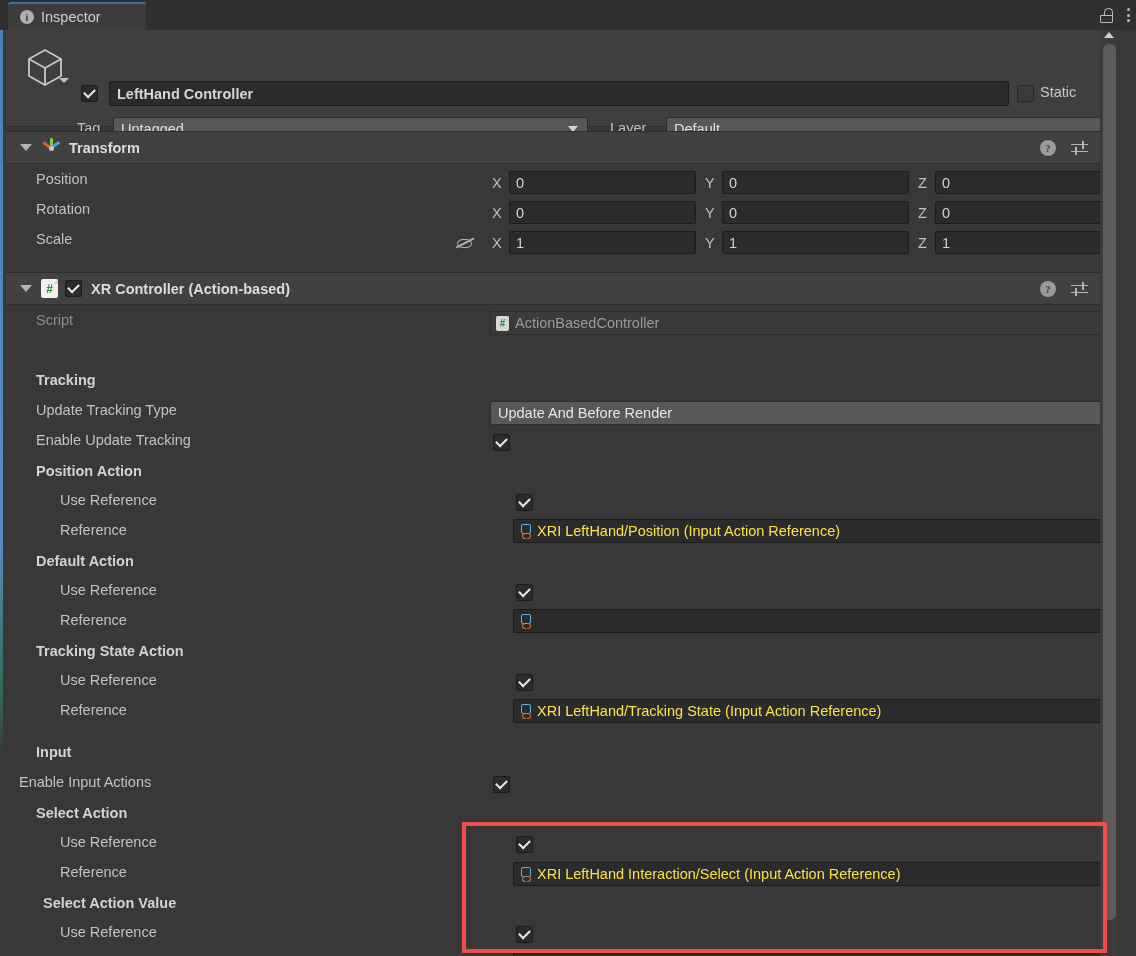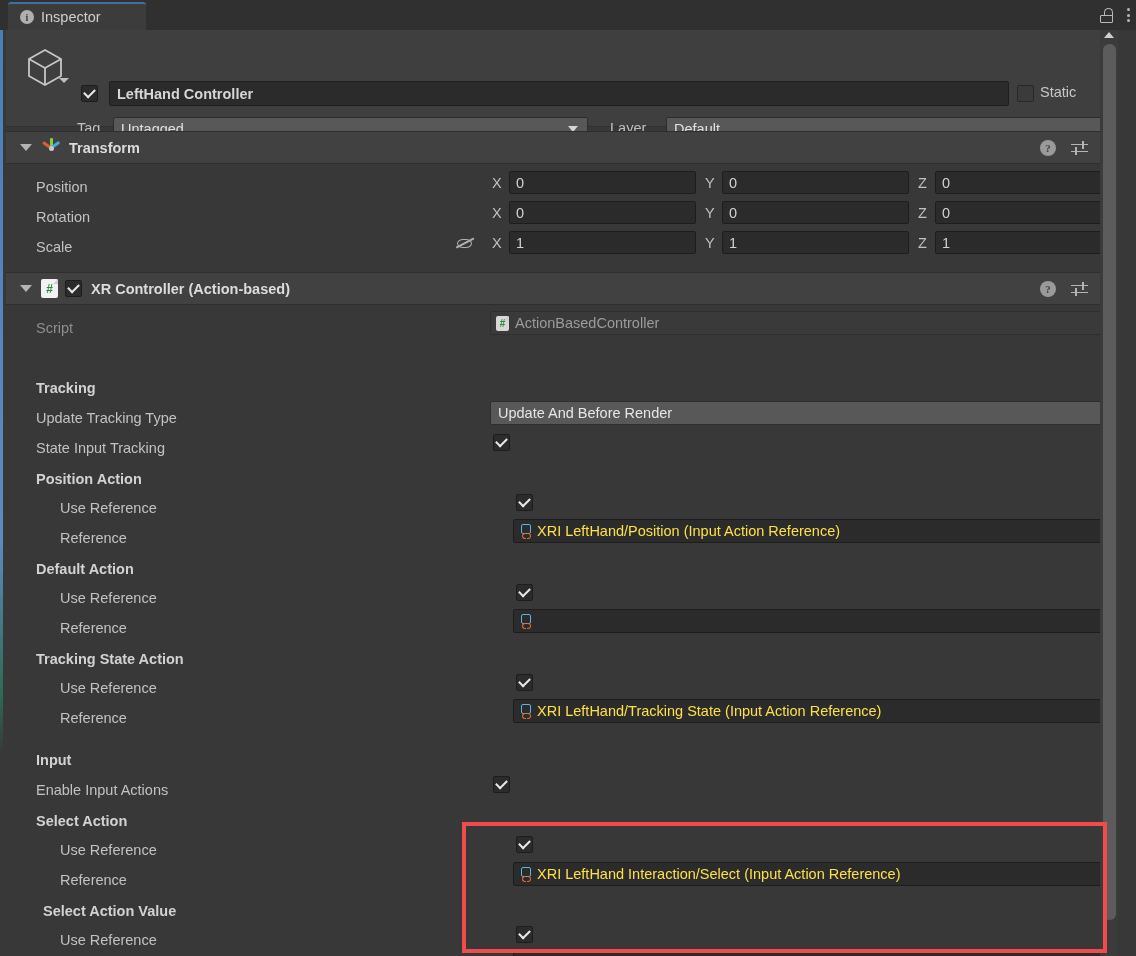--- a/index.html
+++ b/index.html
@@ -88,21 +88,21 @@
   .giz .ay{background:#7fd13b;transform:rotate(0deg) translateY(-10px);height:10px;}
   .giz .az{background:#4aa6e0;transform:rotate(-125deg);}
   .giz .dot{position:absolute;left:7.5px;top:8.5px;width:5px;height:5px;border-radius:50%;background:#c9c9c9;}
 
   
   .cs-icon{width:17px;height:19px;background:#f2f2f2;border-radius:2px;position:relative;margin-right:7px;
       display:flex;align-items:center;justify-content:center;color:#2c8a3c;font-weight:bold;font-size:12px;}
   .cs-icon::after{content:"";position:absolute;right:0;top:0;border-left:5px solid transparent;border-bottom:5px solid #cfcfcf;}
 
   
-  .row{position:absolute;left:0;height:24px;display:flex;align-items:flex-end;}
+  .row{position:absolute;left:0;height:24px;display:flex;align-items:flex-start;}
   .plabel{color:#c2c2c2;font-size:14.5px;white-space:nowrap;}
   .plabel.bold{font-weight:bold;color:#d2d2d2;}
   .plabel.dim{color:#8e8e8e;}
 
   .numfield{position:absolute;height:23px;background:#2b2b2b;border:1px solid #1d1d1d;border-radius:2px;
       box-sizing:border-box;display:flex;align-items:center;padding-left:6px;color:#d2d2d2;font-size:14.5px;}
   .axis{position:absolute;font-size:14.5px;color:#c0c0c0;}
 
   .objfield{position:absolute;height:24px;background:#2b2b2b;border:1px solid #1d1d1d;border-radius:2px;
       box-sizing:border-box;display:flex;align-items:center;color:#fde047;font-size:14.5px;}
@@ -281,21 +281,21 @@
 
       <div class="row" style="top:372px;left:33px;">
           <span class="plabel">Update Tracking Type</span>
         </div>
       <div class="popfield" style="left:487px;top:371px;width:632px;">
         <span>Update And Before Render</span>
         <span class="dd-caret"></span>
       </div>
 
       <div class="row" style="top:402px;left:33px;">
-          <span class="plabel">State Input Tracking</span>
+          <span class="plabel">Enable Update Tracking</span>
         </div>
       <span class="cb on" style="position:absolute;left:490px;top:404px;"></span>
 
       <div class="row" style="top:433px;left:33px;">
           <span class="plabel bold">Position Action</span>
         </div>
       <div class="row" style="top:462px;left:57px;">
           <span class="plabel">Use Reference</span>
         </div>
       <span class="cb on" style="position:absolute;left:513px;top:464px;"></span>
@@ -353,21 +353,21 @@
           </span>
         <span class="txt">XRI LeftHand/Tracking State (Input Action Reference)</span>
         <span class="picker">
             <i class="c"></i>
           </span>
       </div>
 
       <div class="row" style="top:714px;left:33px;">
           <span class="plabel bold">Input</span>
         </div>
-      <div class="row" style="top:744px;left:33px;">
+      <div class="row" style="top:744px;left:16px;">
           <span class="plabel">Enable Input Actions</span>
         </div>
       <span class="cb on" style="position:absolute;left:490px;top:746px;"></span>
 
       <div class="row" style="top:775px;left:33px;">
           <span class="plabel bold">Select Action</span>
         </div>
       <div class="row" style="top:804px;left:57px;">
           <span class="plabel">Use Reference</span>
         </div>

